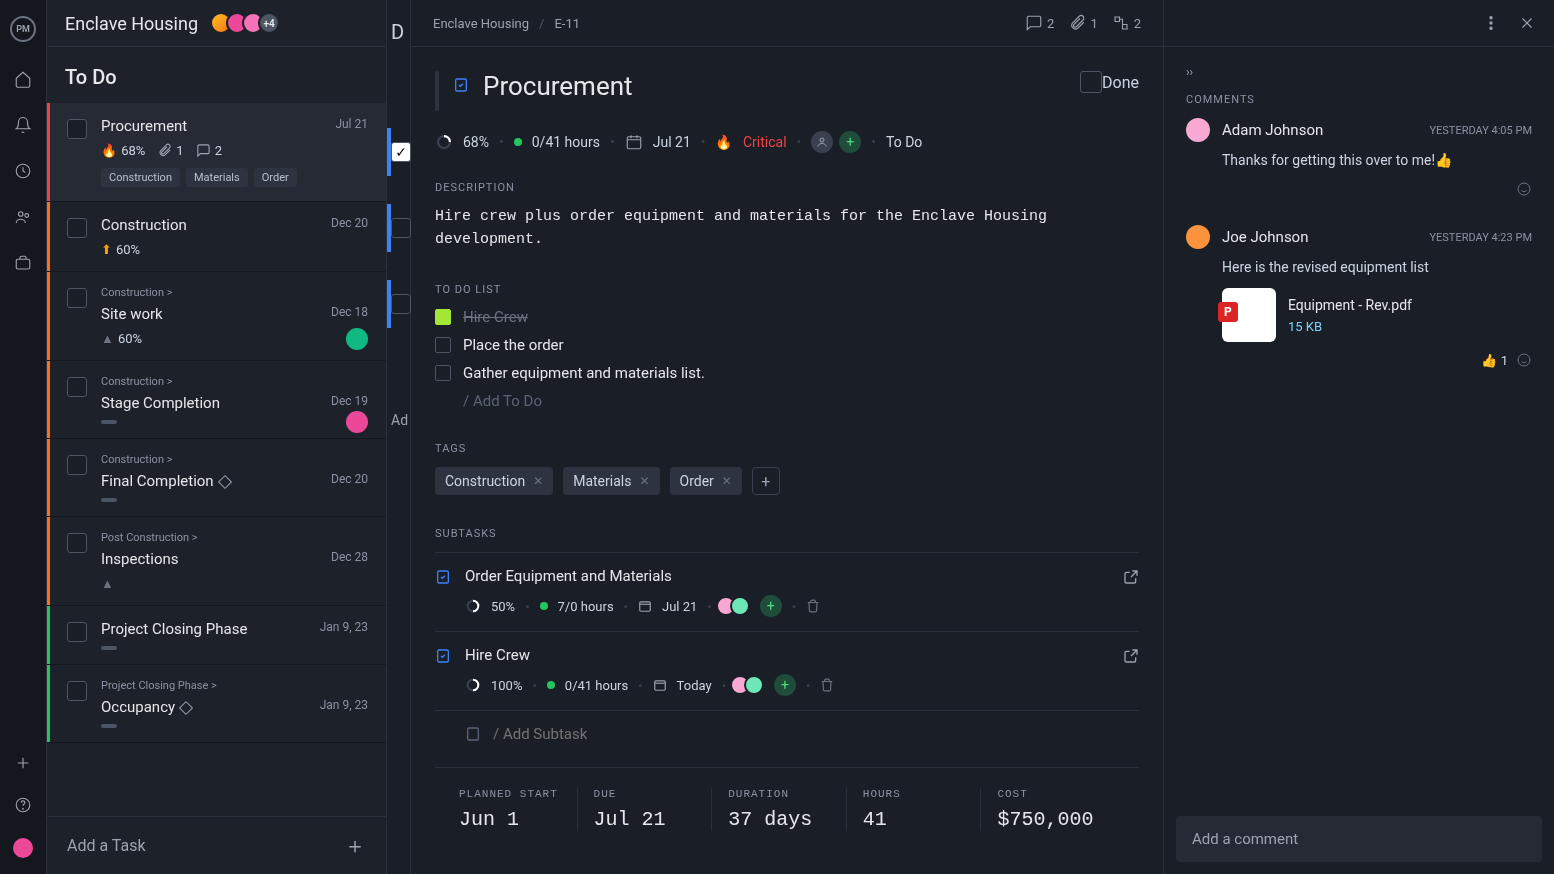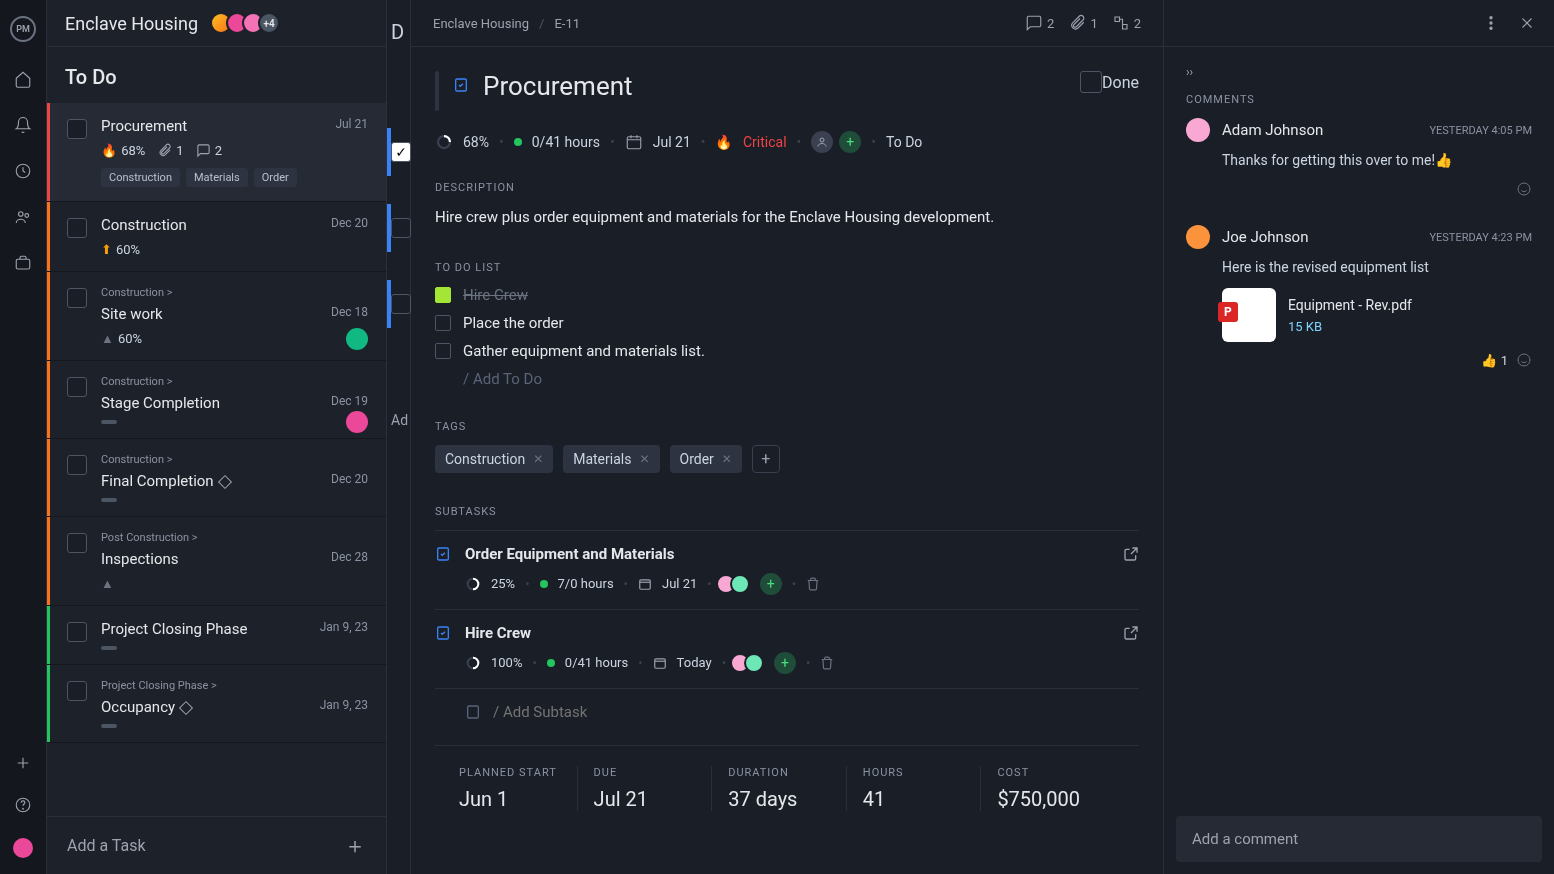--- a/index.html
+++ b/index.html
@@ -177,52 +177,52 @@
 .meta-row { display: flex; align-items: center; gap: 10px; font-size: 14px; color: #cbd5e1; margin-bottom: 28px; }
 .meta-sep { color: #3a4050; }
 .progress-ring { width: 18px; height: 18px; }
 .green-dot { width: 8px; height: 8px; background: #22c55e; border-radius: 50%; display: inline-block; }
 .critical { color: #ef4444; }
 .assigned { display: flex; align-items: center; gap: 6px; }
 .gray-circle { width: 22px; height: 22px; border-radius: 50%; background: #3a4050; display: flex; align-items: center; justify-content: center; }
 .add-circle { width: 22px; height: 22px; border-radius: 50%; background: #1f4d3a; display: flex; align-items: center; justify-content: center; color: #4ade80; cursor: pointer; font-size: 14px; }
 
 .section-label { font-size: 11px; letter-spacing: 1px; color: #8b92a3; margin-bottom: 12px; text-transform: uppercase; }
-.desc-text { font-size: 15px; color: #e5e7eb; margin-bottom: 32px; line-height: 1.5; }
+.desc-text { font-size: 15px; color: #e5e7eb; margin-bottom: 32px; line-height: 1.5; font-family: Liberation Mono, monospace; }
 
 .todo-list { margin-bottom: 32px; }
 .todo-item { display: flex; align-items: center; gap: 12px; margin-bottom: 10px; font-size: 15px; }
 .todo-check { width: 16px; height: 16px; border: 1.5px solid #4b5563; border-radius: 2px; }
 .todo-check.done { background: #a3e635; border-color: #a3e635; position: relative; display:flex; align-items:center; justify-content:center; color:#14171d; font-size:10px; }
 .todo-item.done .todo-text { text-decoration: line-through; color: #6b7280; }
 .add-todo { display: flex; align-items: center; gap: 12px; padding-left: 28px; color: #5a6478; font-size: 15px; margin-top: 6px; }
 
 .tags-row { display: flex; gap: 10px; margin-bottom: 32px; }
 .tag-chip { background: #2d3340; padding: 6px 10px; border-radius: 4px; font-size: 14px; color: #cbd5e1; display: flex; align-items: center; gap: 8px; }
 .tag-chip .x { color: #6b7280; cursor: pointer; font-size: 12px; }
 .tag-add { width: 28px; height: 28px; border: 1px solid #3a4050; border-radius: 4px; display: flex; align-items: center; justify-content: center; color: #9ca3af; cursor: pointer; }
 
 .subtask { border-top: 1px solid #2a2f3a; padding: 14px 0; }
-.subtask-title-row { display: flex; align-items: center; gap: 14px; margin-bottom: 10px; font-weight: bold; }
+.subtask-title-row { display: flex; align-items: flex-end; gap: 14px; margin-bottom: 10px; }
 .subtask-title { font-size: 15px; flex: 1; }
 .open-icon { stroke: #9ca3af; width: 16px; height: 16px; cursor: pointer; }
 .subtask-meta { display: flex; align-items: center; gap: 10px; font-size: 13px; color: #cbd5e1; padding-left: 30px; }
 .mini-av-stack { display: flex; }
 .mini-av-stack .mav { width: 20px; height: 20px; border-radius: 50%; border: 2px solid #1a1e27; margin-left: -6px; }
 .trash-icon { stroke: #6b7280; width: 14px; height: 14px; cursor: pointer; }
 .add-subtask { padding-top: 14px; border-top: 1px solid #2a2f3a; display: flex; align-items: center; gap: 12px; color: #737373; font-size: 15px; padding-left: 30px; }
 
 .bottom-stats {
   display: flex;
   border-top: 1px solid #2a2f3a;
   padding: 20px 24px 0;
   margin-top: 24px;
   gap: 0;
 }
-.stat-col { flex: 1; border-right: 1px solid #2a2f3a; padding: 0 16px; }
+.stat-col { flex: 1; border-right: 1px solid #2a2f3a; padding: 0 16px; font-family: Liberation Mono, monospace; }
 .stat-col:first-child { padding-left: 0; }
 .stat-col:last-child { border-right: none; }
 .stat-label { font-size: 11px; letter-spacing: 1px; color: #8b92a3; text-transform: uppercase; margin-bottom: 8px; }
 .stat-value { font-size: 20px; color: #e5e7eb; }
 
 .comments-panel {
   width: 390px;
   background: #1a1e27;
   display: flex; flex-direction: column;
 }
@@ -579,21 +579,21 @@
               <span class="subtask-title">Order Equipment and Materials</span>
               <svg class="open-icon" viewBox="0 0 24 24" fill="none" stroke-width="2">
                 <path d="M14 3h7v7M21 3l-9 9M10 5H5a2 2 0 00-2 2v12a2 2 0 002 2h12a2 2 0 002-2v-5"></path>
               </svg>
             </div>
             <div class="subtask-meta">
               <svg width="16" height="16" viewBox="0 0 24 24" fill="none" stroke="#fff" stroke-width="3">
                 <circle cx="12" cy="12" r="8" stroke="#3a4050"></circle>
                 <path d="M12 4a8 8 0 010 16" stroke="#fff"></path>
               </svg>
-              <span>25%</span>
+              <span>50%</span>
               <span class="meta-sep">•</span>
               <span class="green-dot"></span>
               <span>7/0 hours</span>
               <span class="meta-sep">•</span>
               <svg width="14" height="14" viewBox="0 0 24 24" fill="none" stroke="#9ca3af" stroke-width="2">
                 <rect x="3" y="5" width="18" height="16" rx="2"></rect>
                 <path d="M3 9h18"></path>
               </svg>
               <span>Jul 21</span>
               <span class="meta-sep">•</span>

